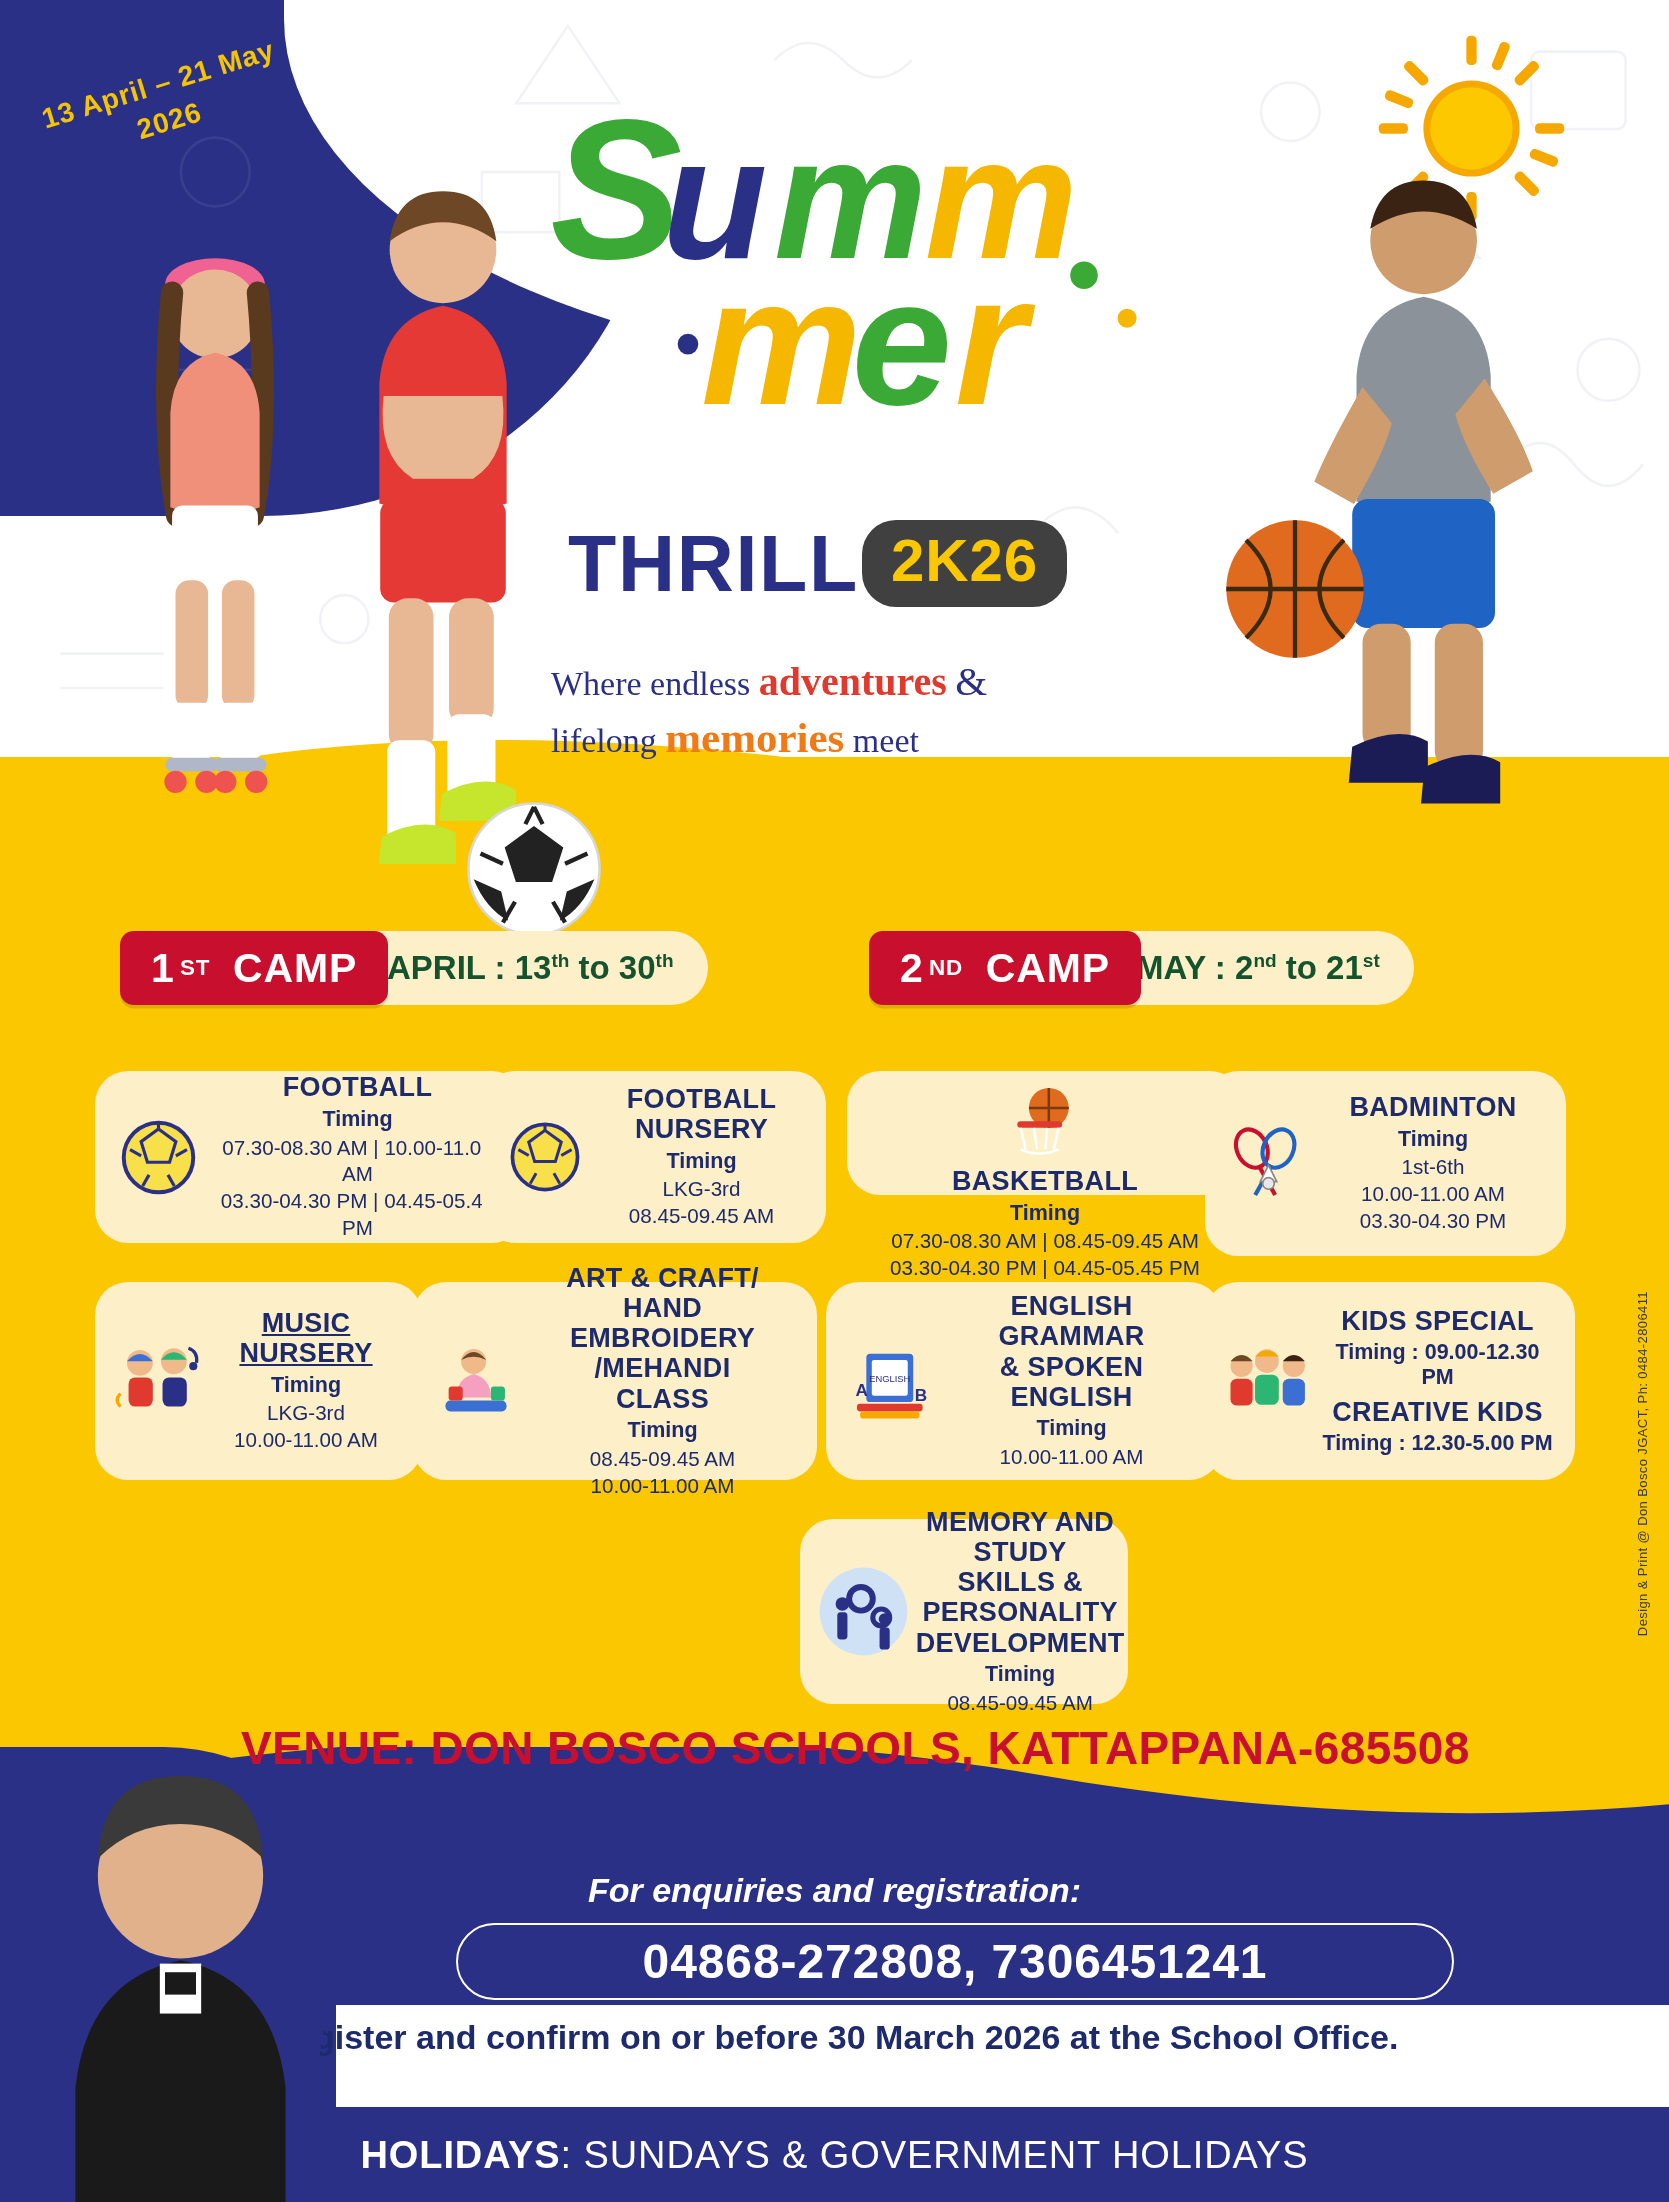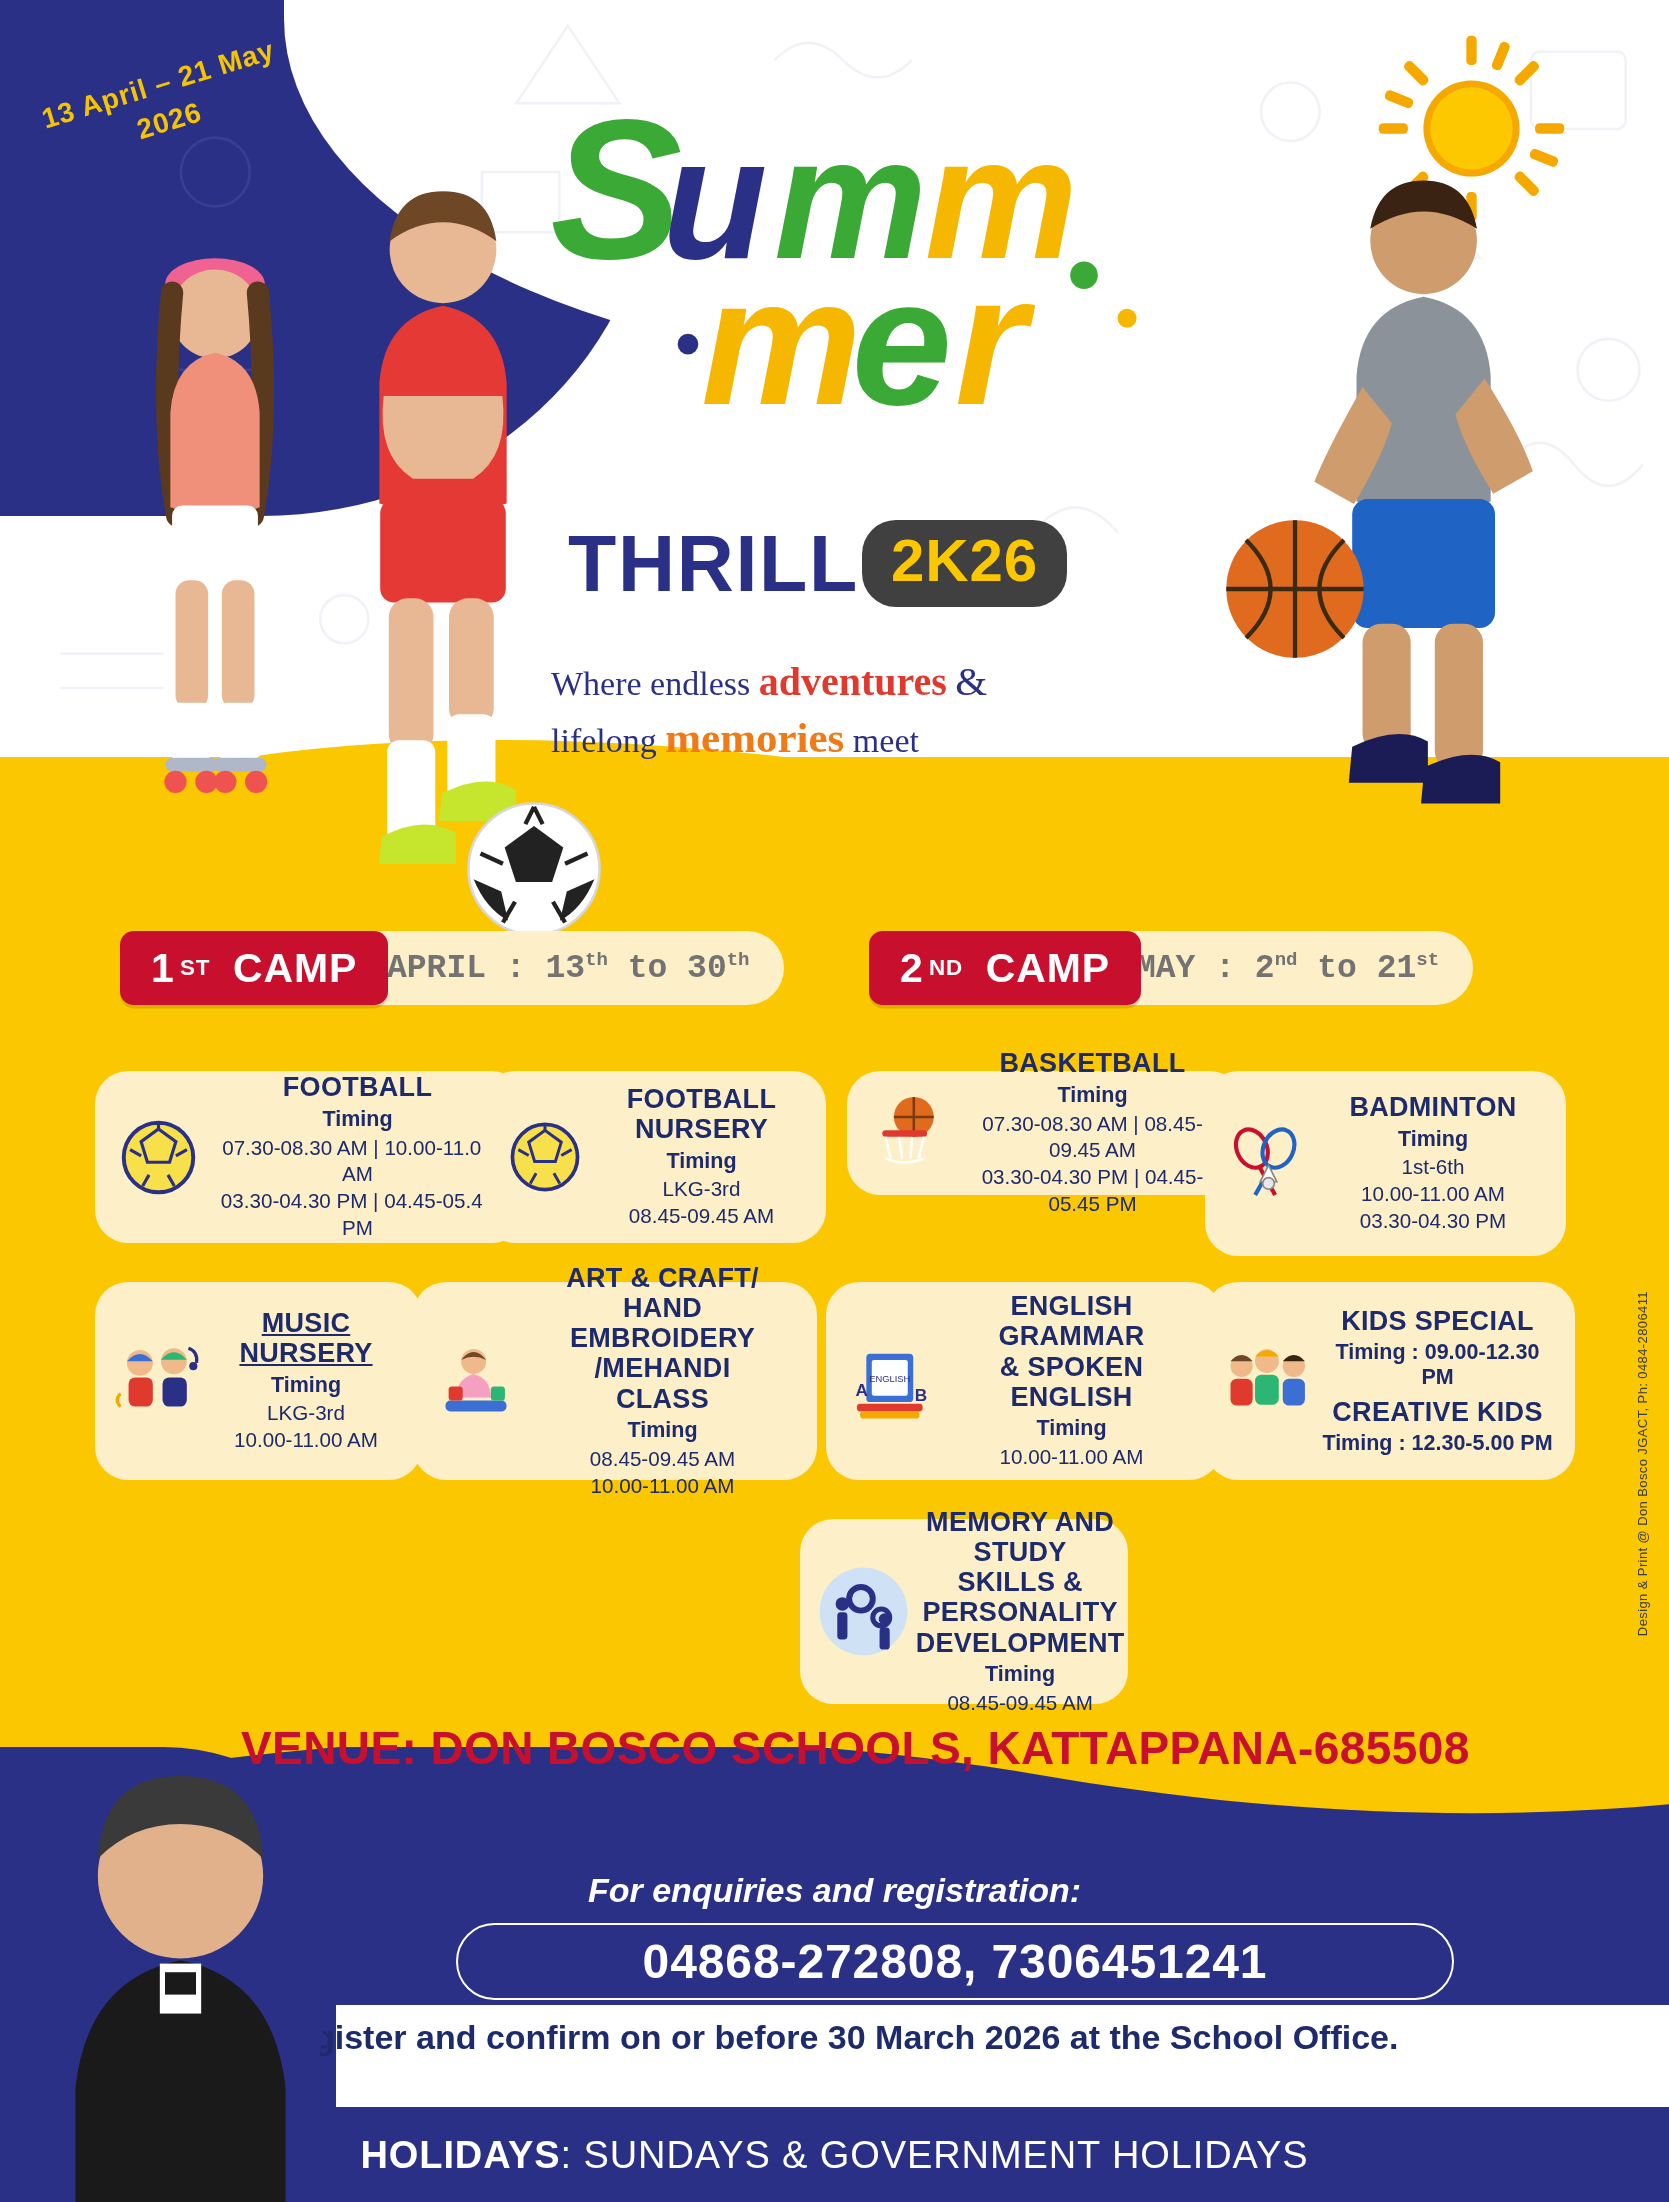--- a/index.html
+++ b/index.html
@@ -114,21 +114,21 @@
     position:absolute; left:0; top:0;
     background:#c8102e; color:#ffffff;
     border-radius:13.8px; height:74px;
     padding:0 31px;
     display:flex; align-items:center; gap:5.2px;
     font-size:41px; font-weight:bold; letter-spacing:0.9px;
     box-shadow:0 3.4px 0 rgba(0,0,0,0.12);
   }
   .camp-tag sup { font-size:22.4px; }
   .camp-dates {
-    color:#737373; font-size:33px; font-weight:bold; white-space:nowrap;font-family:Liberation Mono, monospace;
+    color:#14532d; font-size:33px; font-weight:bold; white-space:nowrap;
   }
   .camp-dates sup { font-size:19px; }
 
   
   .card {
     position:absolute; background:#fdf0c8; border-radius:33px; z-index:15;
     display:flex; align-items:center; padding:12px 15.5px;
   }
   .card .icon { width:95px; min-width:95px; height:95px; display:flex; align-items:center; justify-content:center; }
   .card .body { flex:1; text-align:center; padding:0 5.2px; }
@@ -365,21 +365,21 @@
     </div>
     <div class="body">
       <div class="title" style="white-space:pre-line;">FOOTBALL
 NURSERY</div>
       <div class="sub">Timing</div>
       <div class="time" style="white-space:pre-line;">LKG-3rd
 08.45-09.45 AM</div>
     </div>
   </div>
 
-  <div class="card" style="left:847px; top:1071px; width:396px; height:124px;">
+  <div class="card" style="left:847px; top:1071px; width:396px; height:124px;flex-direction:column;">
     <div class="icon">
       <svg viewBox="0 0 100 100" width="83" height="83">
         <circle cx="54" cy="30" r="24" fill="#e06a1e"></circle>
         <path d="M54 6 v48 M30 30 h48" stroke="#7a3a0c" stroke-width="3"></path>
         <rect x="16" y="46" width="54" height="8" rx="4" fill="#e03a2f"></rect>
         <path d="M20 54 l6 26 M36 54 l4 26 M52 54 l-2 26 M66 54 l-6 26" stroke="#ffffff" stroke-width="3" fill="none"></path>
         <path d="M20 80 q22 10 46 0" stroke="#ffffff" stroke-width="3" fill="none"></path>
       </svg>
     </div>
     <div class="body">

